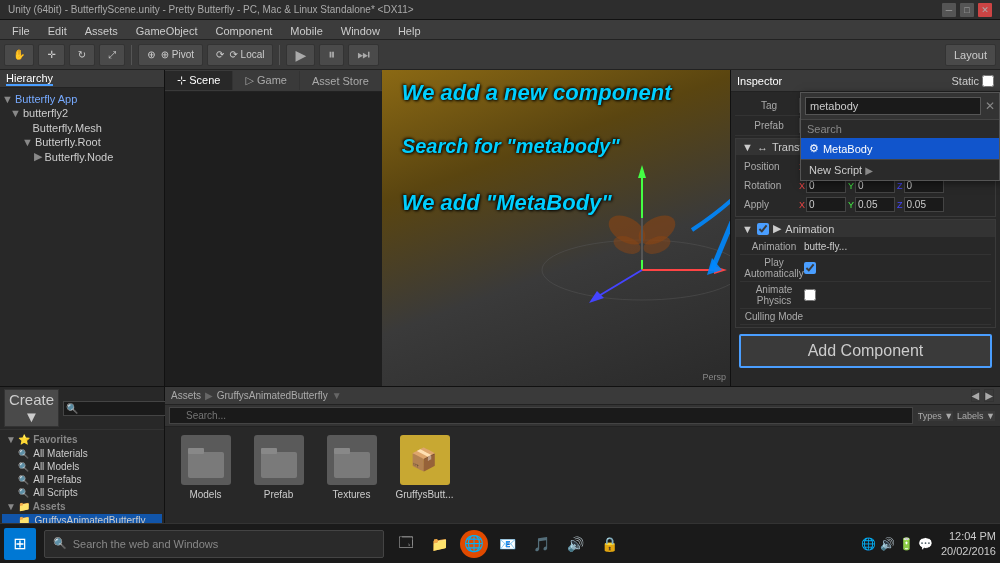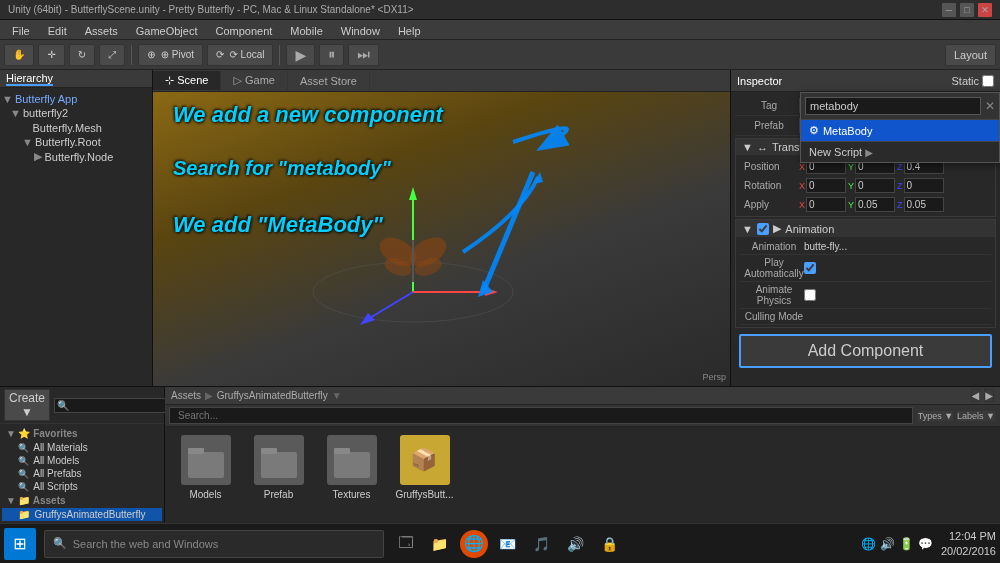--- a/index.html
+++ b/index.html
@@ -60,21 +60,21 @@
     
     #main-area {
       display: flex;
       height: calc(563px - 20px - 20px - 30px - 22px - 40px);
       
       height: 316px;
     }
 
     
     #hierarchy {
-      width: 153px;
+      width: 165px;
       background: #282828;
       border-right: 1px solid #111;
       display: flex;
       flex-direction: column;
     }
     .panel-header {
       height: 18px;
       background: #3a3a3a;
       display: flex;
       align-items: center;
@@ -95,21 +95,21 @@
     .hi-indent { display: inline-block; }
     .hi-arrow { color: #888; margin-right: 2px; }
     .hi-label { font-size: 11px; color: #ccc; }
     .hi-label.scene { color: #7af; }
     #hierarchy-content { padding: 4px 0; overflow-y: auto; flex: 1; }
 
     
     #viewport-area {
       flex: 1;
       display: flex;
-      flex-direction: column;
+      flex-direction: row;
     }
     #viewport-tabs {
       height: 22px;
       background: #3a3a3a;
       display: flex;
       align-items: center;
       border-bottom: 1px solid #222;
     }
     .view-tab {
       padding: 3px 12px;
@@ -301,21 +301,21 @@
       align-items: center;
       padding: 0 4px;
       border-bottom: 1px solid #222;
     }
     #asset-search {
       flex: 1;
       background: #1a1a1a;
       border: 1px solid #444;
       color: #ccc;
       font-size: 10px;
-      padding: 2px 8px;
+      padding: 2px 16px;
       outline: none;
     }
     #asset-content {
       flex: 1;
       display: flex;
       align-items: flex-start;
       gap: 8px;
       padding: 8px;
       overflow-x: auto;
     }
@@ -587,20 +587,21 @@
           <span>Static</span>
           <input type="checkbox" class="insp-checkbox" style="">
         </div>
       </div>
 
       <div id="search-panel">
         <div id="search-input-row">
           <input id="search-input" type="text" value="metabody" style="">
           <span class="search-clear">✕</span>
         </div>
+        <div id="search-results-header">Search</div>
         <div class="search-result-item highlighted">
           <span>⚙</span>
           <span>MetaBody</span>
         </div>
         <div id="new-script-item">
           <span>New Script</span>
           <span class="search-result-arrow">▶</span>
         </div>
       </div>
 
@@ -691,21 +692,21 @@
           <span>Add Component</span>
         </div>
       </div>
     </div>
   </div>
 
   <div id="bottom-area">
 
     <div id="project-panel">
       <div style="padding:2px 4px;border-bottom:1px solid #333;display:flex;align-items:center;gap:4px;">
-        <button style="background:#4a4a4a;border:1px solid #333;color:#ccc;font-size:12px;padding:1px 4px;cursor:pointer;">Create ▼</button>
+        <button style="background:#4a4a4a;border:1px solid #333;color:#ccc;font-size:15px;padding:1px 4px;cursor:pointer;">Create ▼</button>
         <input type="text" placeholder="🔍" style="flex: 1 1 0%; background: rgb(26, 26, 26); border: 1px solid rgb(68, 68, 68); color: rgb(204, 204, 204); font-size: 10px; padding: 1px 2px;">
       </div>
       <div id="project-content">
         <div class="project-section">
           <span>▼</span>
           <span>⭐ Favorites</span>
         </div>
         <div class="project-item">
           <span class="search-icon-sm">🔍</span>
           <span>All Materials</span>

